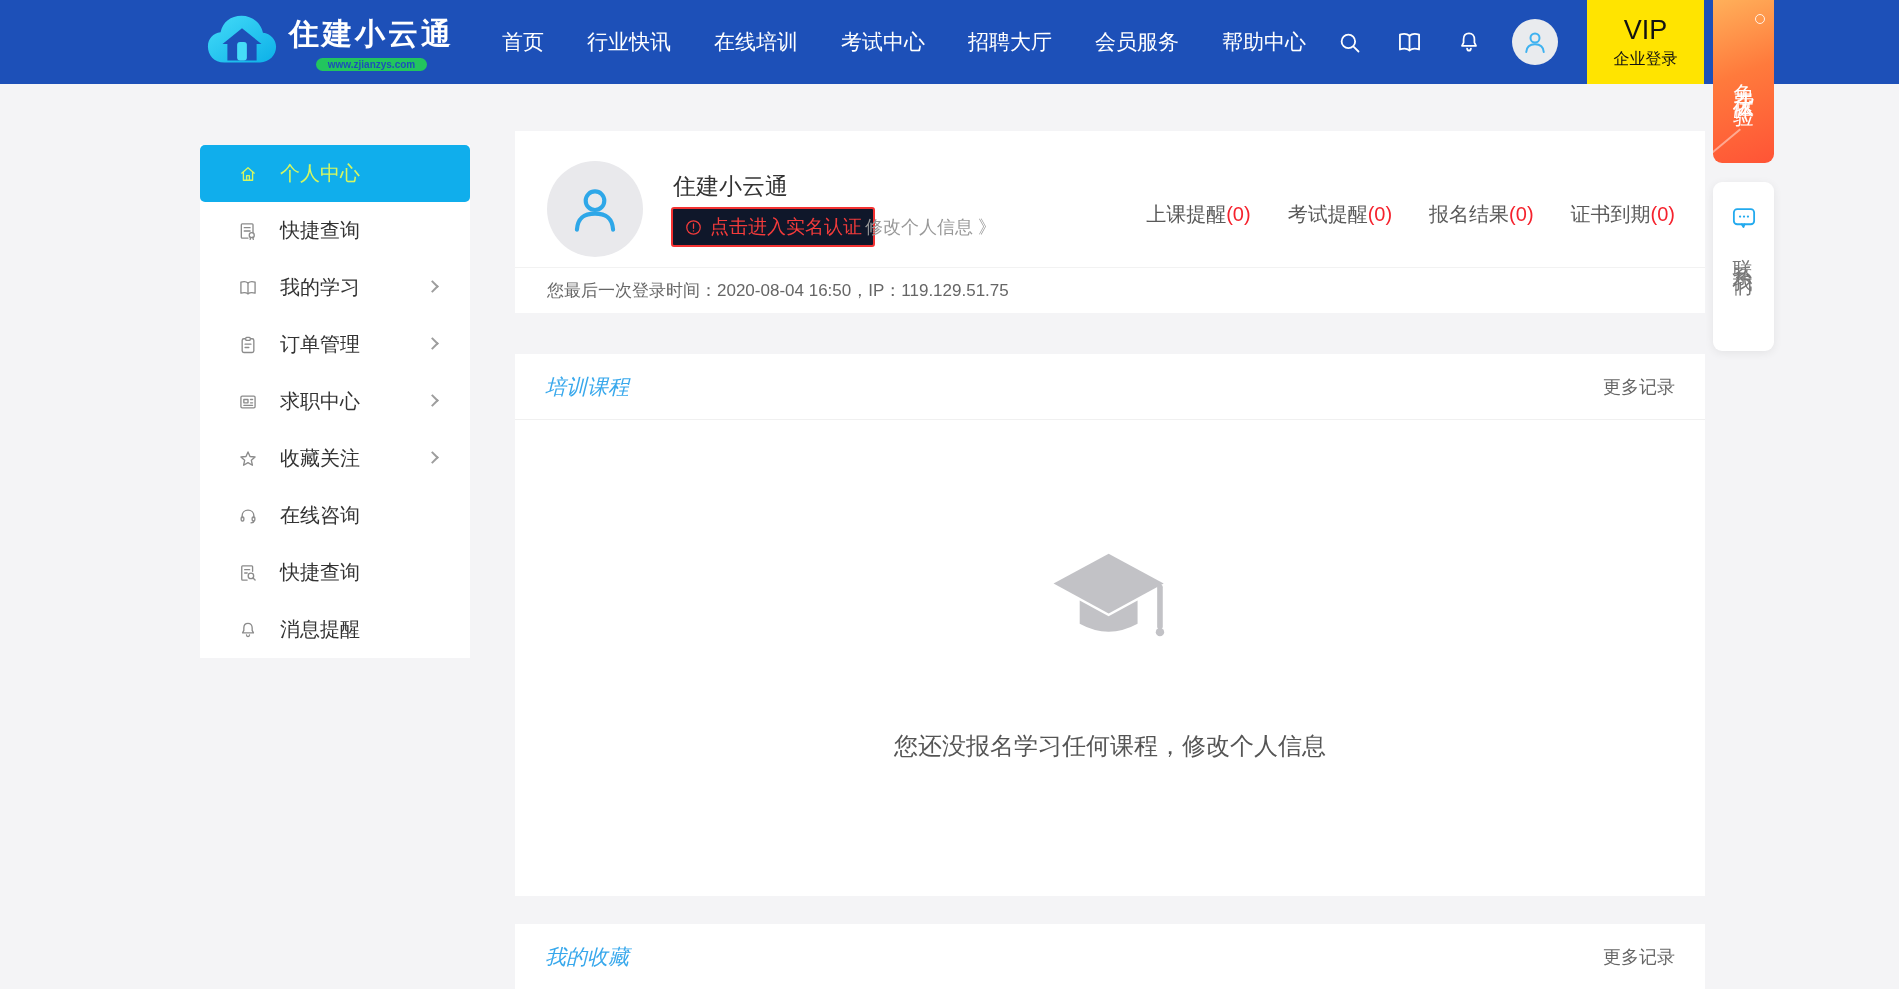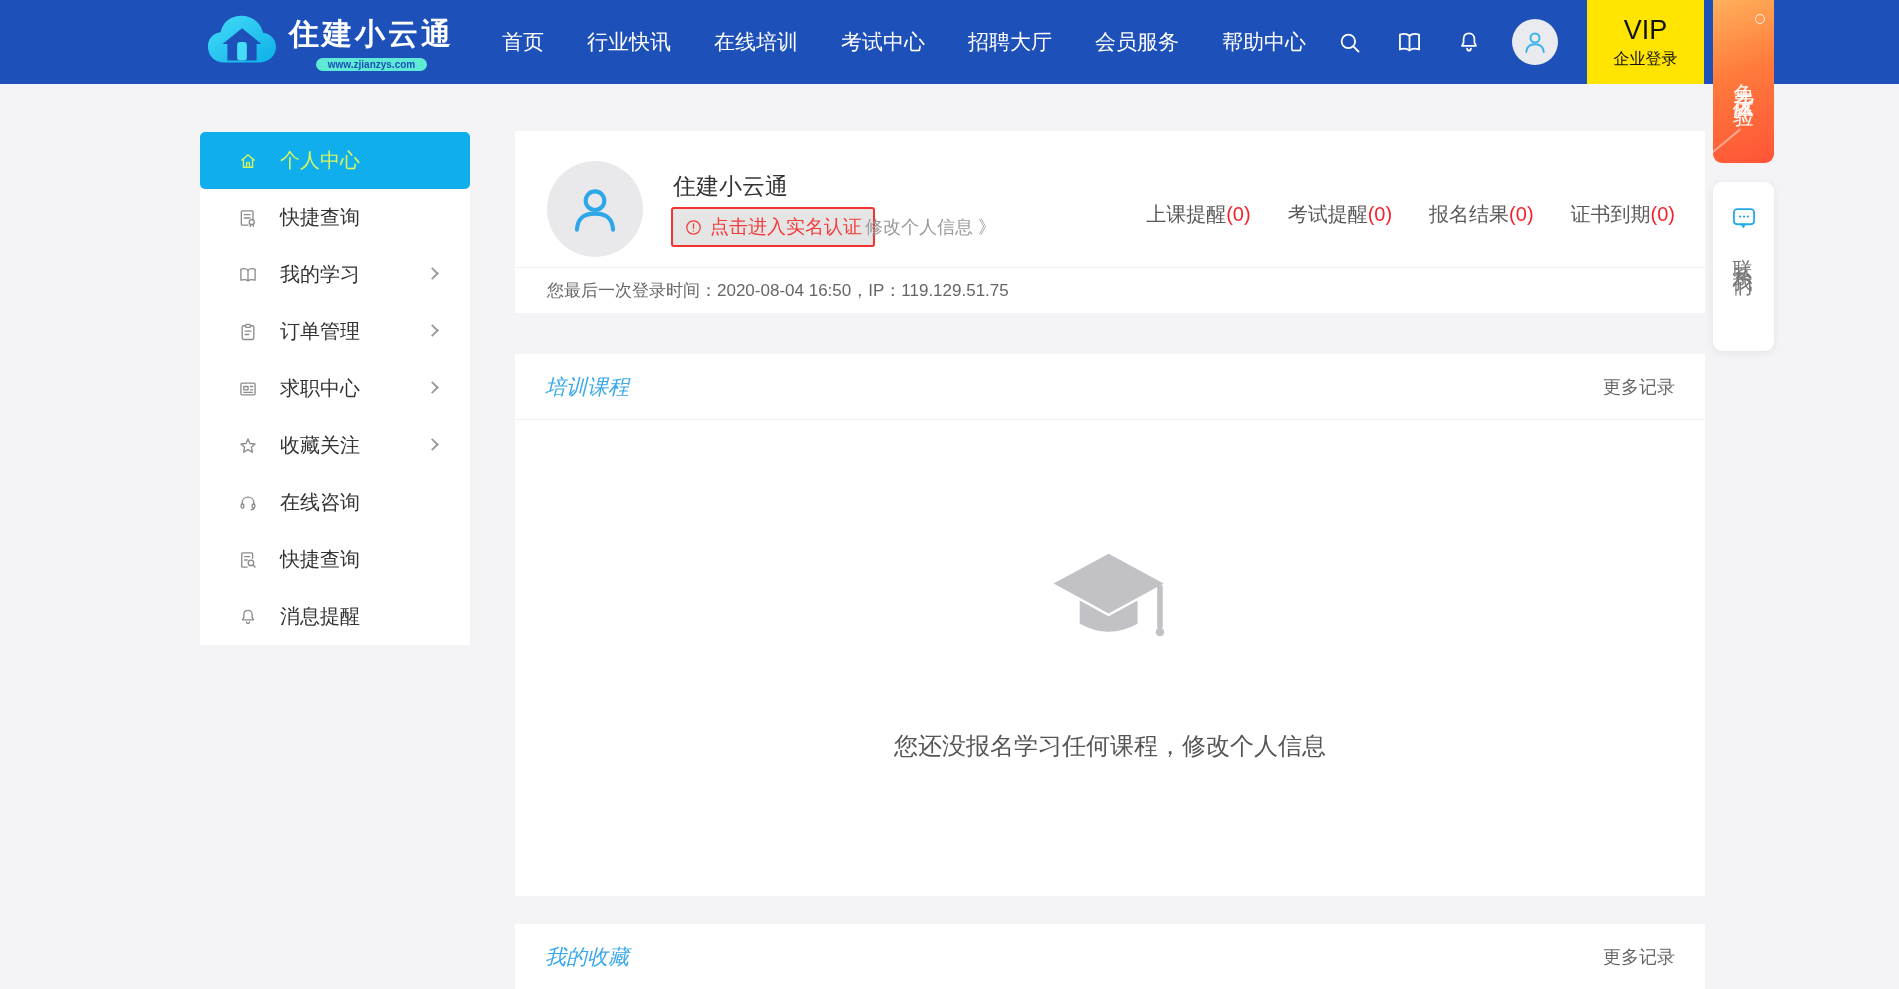--- a/index.html
+++ b/index.html
@@ -14,21 +14,21 @@
   .oicon { fill:none; stroke:currentColor; stroke-width:1.6; stroke-linecap:round; stroke-linejoin:round; }
 
   
   .topnav {
     position:absolute; top:0; left:0; width:1899px; height:84px;
     background:#1d50b8; display:flex; align-items:center; z-index:5;
   }
   .logo { display:flex; align-items:center; gap:10px; margin-left:205px; cursor:pointer; }
   .logo-textcol { display:flex; flex-direction:column; align-items:center; }
   .logo-title { color:#fff; font-size:30px; font-weight:bold; letter-spacing:3px; white-space:nowrap; }
-  .logo-url { background:#5eead4; color:#1d50b8; font-size:10px; font-weight:bold;
+  .logo-url { background:#22c55e; color:#1d50b8; font-size:10px; font-weight:bold;
               border-radius:9px; padding:1px 12px; margin-top:3px; white-space:nowrap; }
   .nav-links { display:flex; gap:43px; margin-left:48px;justify-content:flex-end; }
   .nav-link { color:#fff; font-size:21px; cursor:pointer; white-space:nowrap; }
   .nav-icons { display:flex; align-items:center; gap:33px; margin-left:30px; color:#fff; }
   .nav-icon { cursor:pointer; display:flex; }
   .nav-avatar { width:46px; height:46px; border-radius:50%; background:#e9ebee;
                 display:flex; align-items:center; justify-content:center;
                 margin-left:30px; cursor:pointer; color:#3fb2f0; }
   .vip-btn {
     position:absolute; right:195px; top:0; width:117px; height:84px; background:#ffe400;
@@ -53,39 +53,39 @@
   .contact {
     position:absolute; right:125px; top:182px; width:61px; height:169px; z-index:6;
     background:#fff; border-radius:9px; box-shadow:0 2px 10px rgba(0,0,0,.07);
     display:flex; flex-direction:column; align-items:center; padding-top:22px; cursor:pointer;
   }
   .contact-icon { color:#23aaee; }
   .contact-text { writing-mode:vertical-rl; text-orientation:upright;
     color:#777; font-size:20px; letter-spacing:6px; margin-top:12px; }
 
   
-  .sidebar { position:absolute; left:200px; top:132px; width:270px; background:#fff; z-index:2; }
+  .sidebar { position:absolute; left:200px; top:145px; width:270px; background:#fff; z-index:2; }
   .side-item { height:57px; display:flex; align-items:center; padding-left:38px;
     color:#333; font-size:20px; cursor:pointer; position:relative; }
   .side-item .sicon { color:#8b8b8b; margin-right:22px; display:flex; }
   .side-item.active { background:#10aeec; border-radius:5px; color:#d6f75f; }
   .side-item.active .sicon { color:#d6f75f; }
   .chev { position:absolute; right:33px; top:50%; width:9px; height:9px; margin-top:-6px;
     border-top:2px solid #9d9d9d; border-right:2px solid #9d9d9d; transform:rotate(45deg); }
 
   
   .main { position:absolute; left:515px; top:131px; width:1190px; z-index:1; }
   .card { background:#fff; }
 
   .profile-card { height:182px; position:relative; margin-bottom:41px; }
   .avatar-lg { position:absolute; left:32px; top:30px; width:96px; height:96px; border-radius:50%;
     background:#e9e9ec; display:flex; align-items:center; justify-content:center; color:#2ea7e8; }
   .p-name { position:absolute; left:158px; top:40px; font-size:23px; color:#333; }
   .realname { position:absolute; left:156px; top:76px; display:inline-flex; align-items:center; gap:7px;
-    border:2px solid #f33232; border-radius:3px; padding:5px 11px; background:#e5e5e5;
+    border:2px solid #f33232; border-radius:3px; padding:5px 11px; background:#0f172a;
     color:#f33b3b; font-size:19px; cursor:pointer; }
   .realname .wicon { color:#f33b3b; display:flex; }
   .edit-info { position:absolute; left:350px; top:84px; color:#999; font-size:18px; cursor:pointer; white-space:nowrap; }
   .reminders { position:absolute; right:30px; top:70px; display:flex; gap:37px;
     font-size:20px; color:#595959; }
   .rem-item { cursor:pointer; white-space:nowrap; }
   .rem-count { color:#f5222d; }
   .login-row { position:absolute; left:0; right:0; bottom:0; height:46px; border-top:1px solid #f2f2f2;
     display:flex; align-items:center; padding-left:32px; color:#666; font-size:17px; }
 

